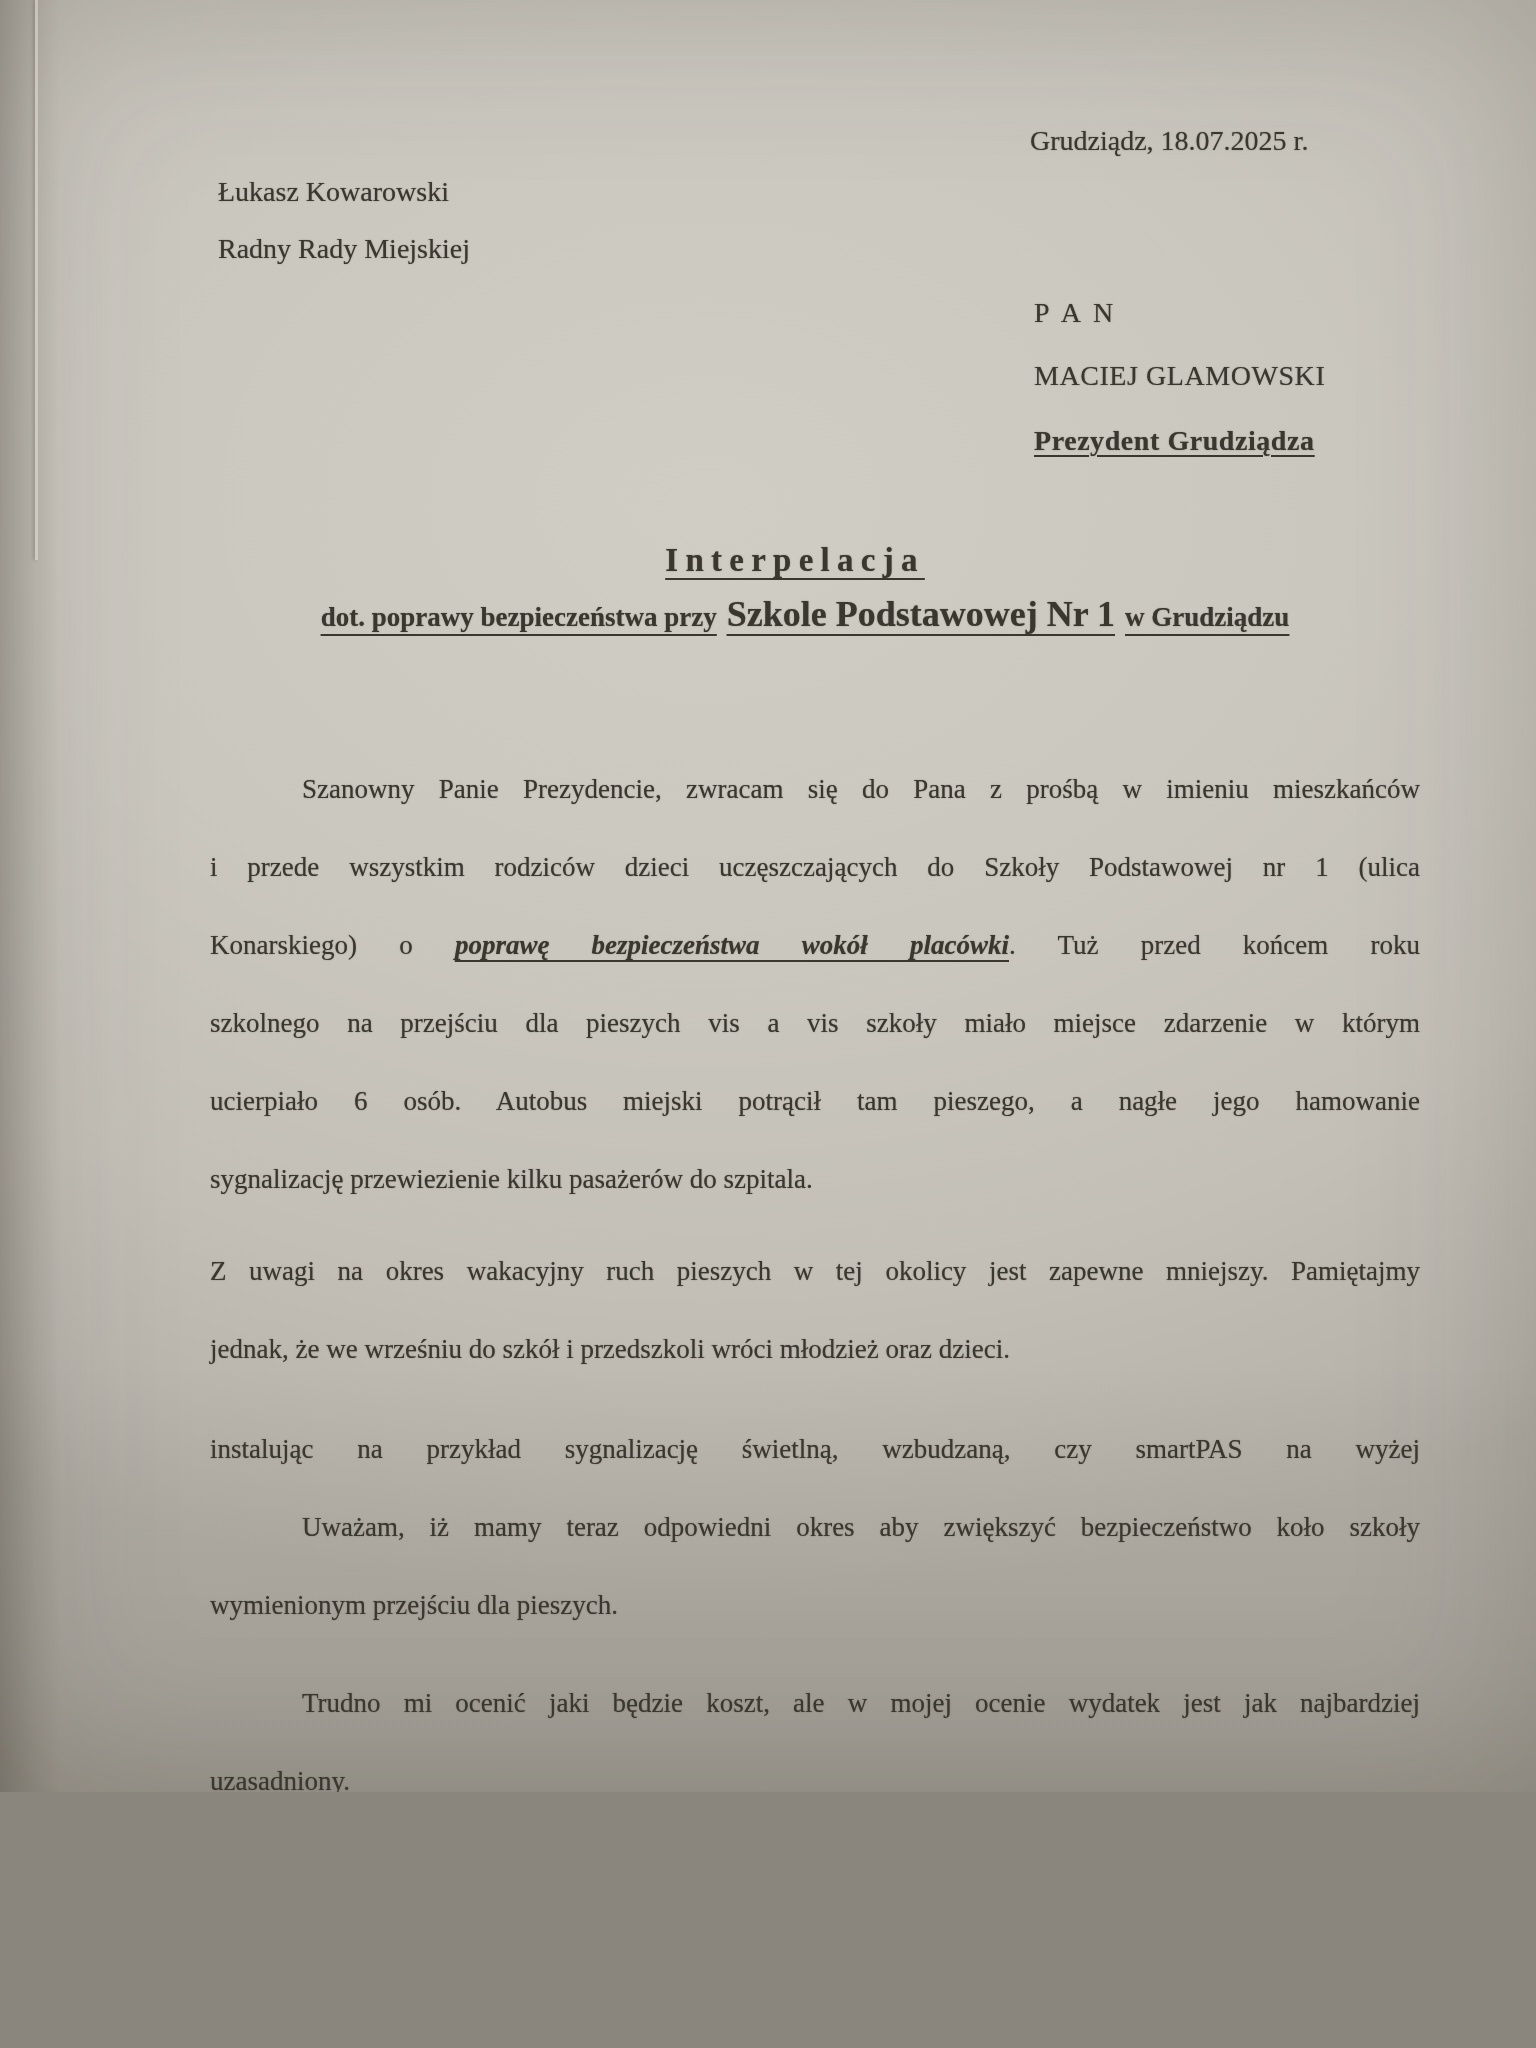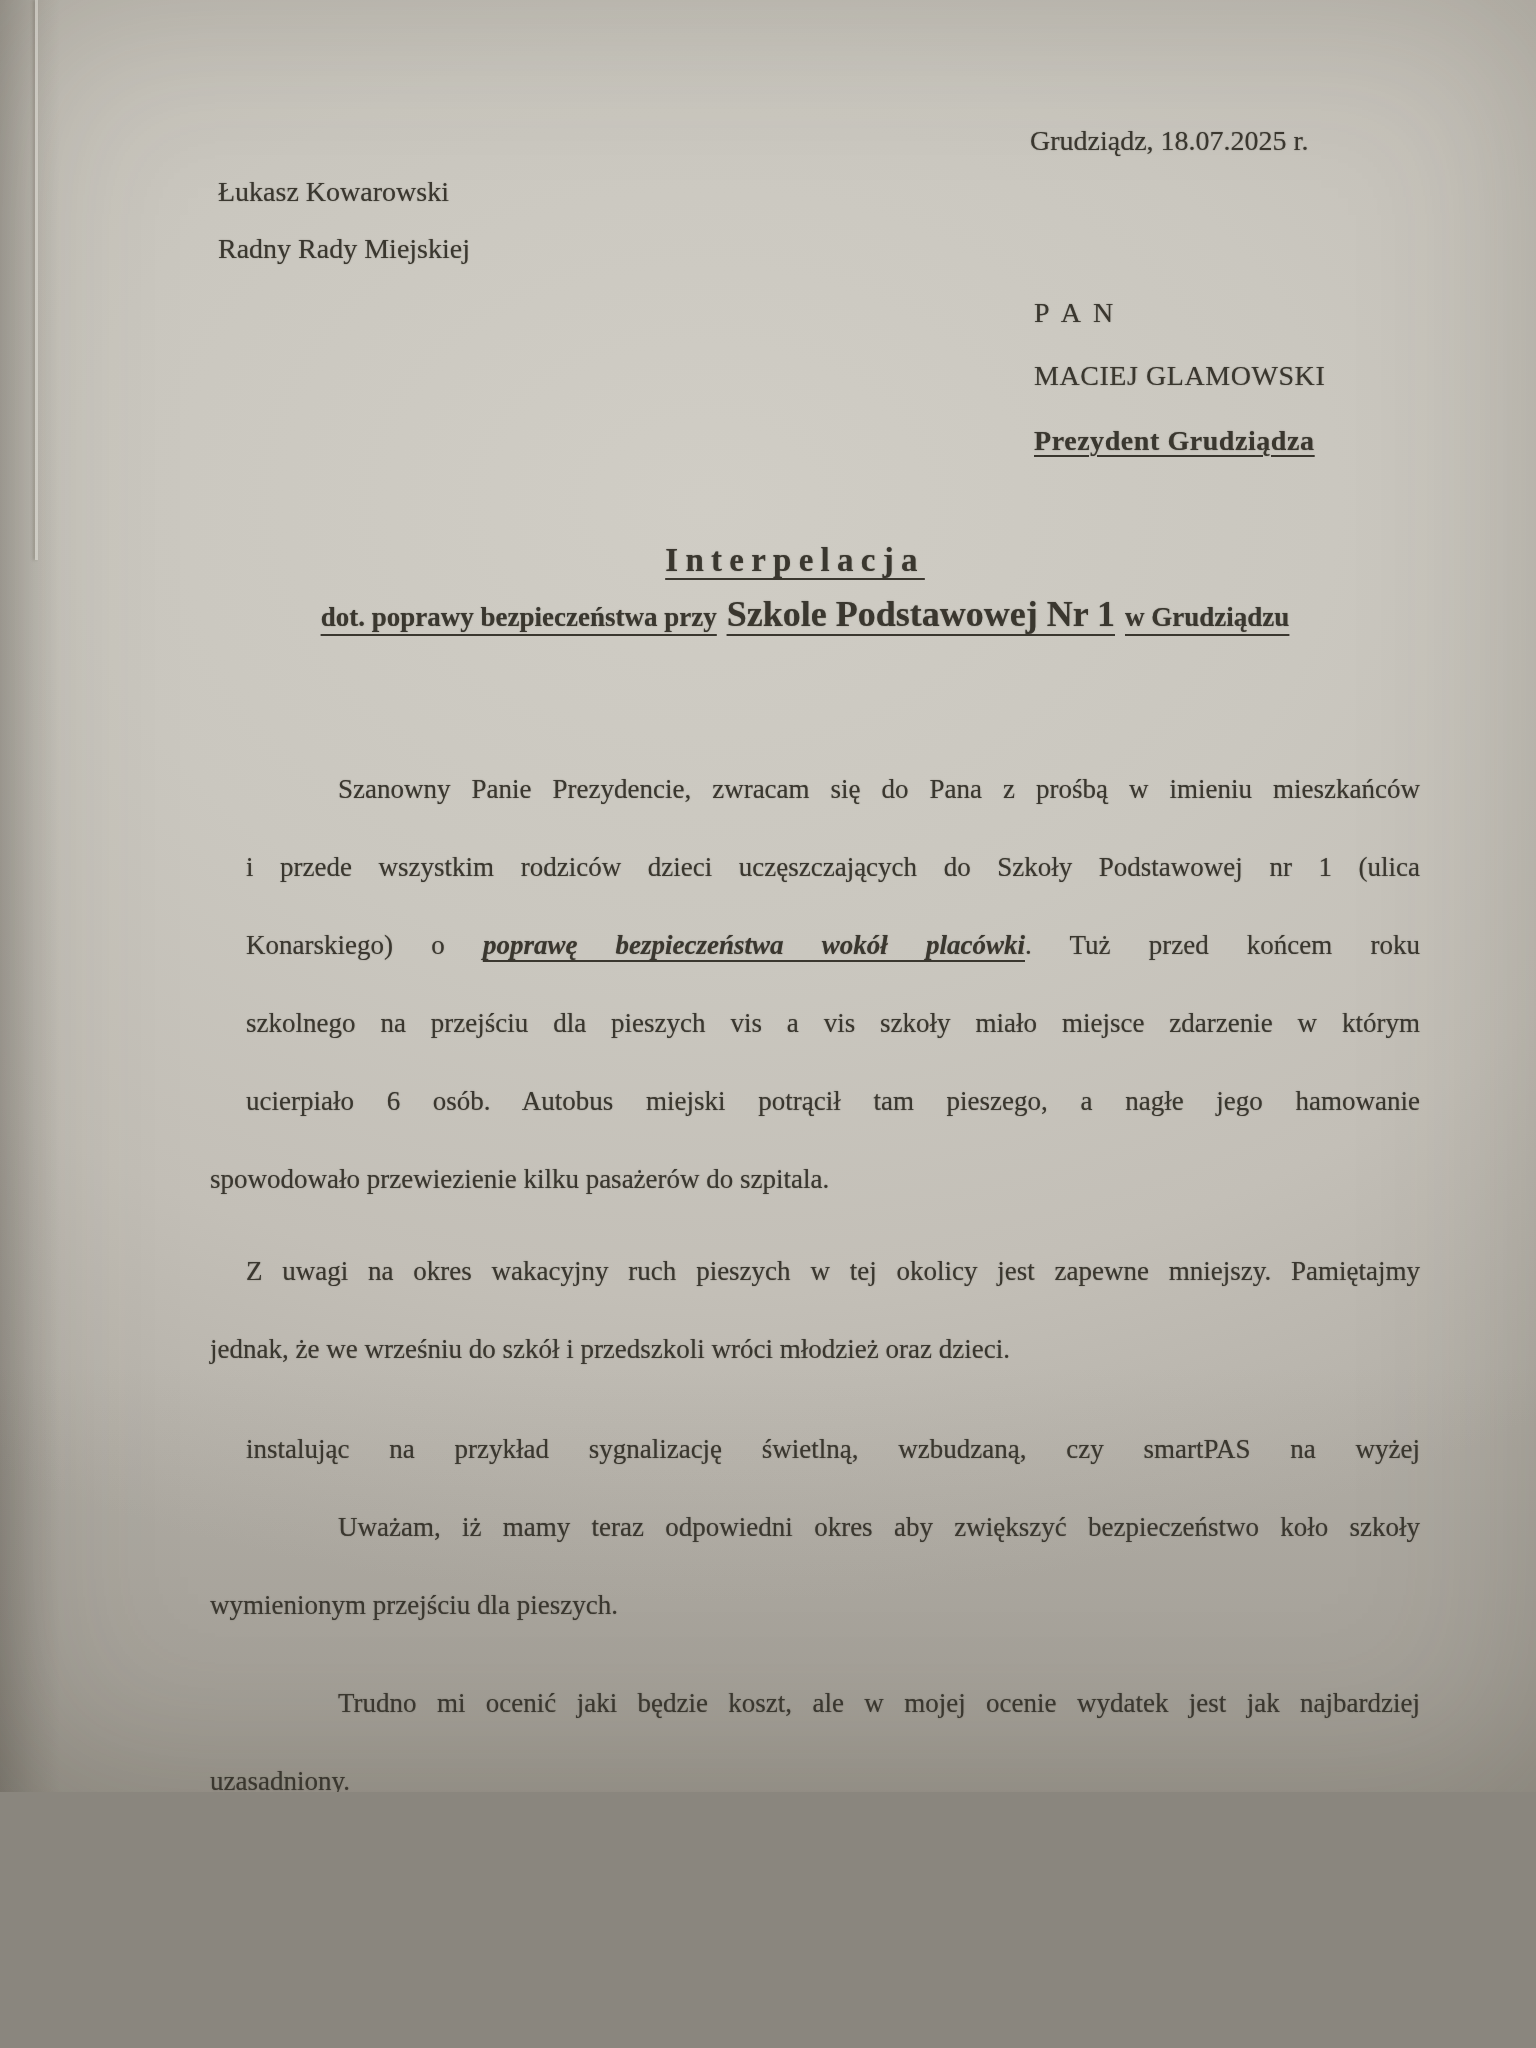--- a/index.html
+++ b/index.html
@@ -27,21 +27,21 @@
   .title-row{position:absolute;left:54px;width:1482px;top:533px;text-align:center;margin-top:9px;}
   .title{font-size:33px;font-weight:600;letter-spacing:0.22em;
     text-decoration:underline;text-underline-offset:7px;text-decoration-thickness:2px;}
   .subject-row{position:absolute;left:64px;width:1482px;top:593px;text-align:center;
     font-size:36px;line-height:1.2;}
   .subject-underline{text-decoration:underline;text-underline-offset:8px;text-decoration-thickness:2px;font-weight:bold;}
   .subject-small{font-size:27px;}
   .subject-big{font-size:36px;margin:0 10px;}
   .body{position:absolute;left:210px;top:750px;width:1210px;font-size:27px;}
   .ln{height:78px;line-height:78px;text-align:justify;}
-  .jfull{text-align-last:justify;margin-left:36px;}
+  .jfull{text-align-last:justify;}
   .ind{padding-left:92px;}
   .gap14{margin-top:14px;} .gap22{margin-top:22px;} .gap20{margin-top:20px;}
   .emph{font-weight:bold;font-style:italic;text-decoration:underline;
     text-underline-offset:6px;text-decoration-thickness:2px;}
   .signature{position:absolute;left:740px;top:1812px;width:770px;height:230px;}
 </style>
 </head>
 <body>
 
 <div class="page">
@@ -66,21 +66,21 @@
   </div>
 
   <div class="body soft">
 
     <div>
       <div class="ln jfull ind">Szanowny Panie Prezydencie, zwracam się do Pana z prośbą w imieniu mieszkańców</div>
       <div class="ln jfull">i przede wszystkim rodziców dzieci uczęszczających do Szkoły Podstawowej nr 1 (ulica</div>
       <div class="ln jfull"><span>Konarskiego) o </span><span class="emph">poprawę bezpieczeństwa wokół placówki</span><span>. Tuż przed końcem roku</span></div>
       <div class="ln jfull">szkolnego na przejściu dla pieszych vis a vis szkoły miało miejsce zdarzenie w którym</div>
       <div class="ln jfull">ucierpiało 6 osób. Autobus miejski potrącił tam pieszego, a nagłe jego hamowanie</div>
-      <div class="ln">spowodowało przewiezienie kilku pasażerów do szpitala.</div>
+      <div class="ln">sygnalizację przewiezienie kilku pasażerów do szpitala.</div>
     </div>
 
     <div class="gap14">
       <div class="ln jfull">Z uwagi na okres wakacyjny ruch pieszych w tej okolicy jest zapewne mniejszy. Pamiętajmy</div>
       <div class="ln">jednak, że we wrześniu do szkół i przedszkoli wróci młodzież oraz dzieci.</div>
     </div>
 
     <div class="gap22">
       <div class="ln jfull">instalując na przykład sygnalizację świetlną, wzbudzaną, czy smartPAS na wyżej</div>
       <div class="ln jfull ind">Uważam, iż mamy teraz odpowiedni okres aby zwiększyć bezpieczeństwo koło szkoły</div>

